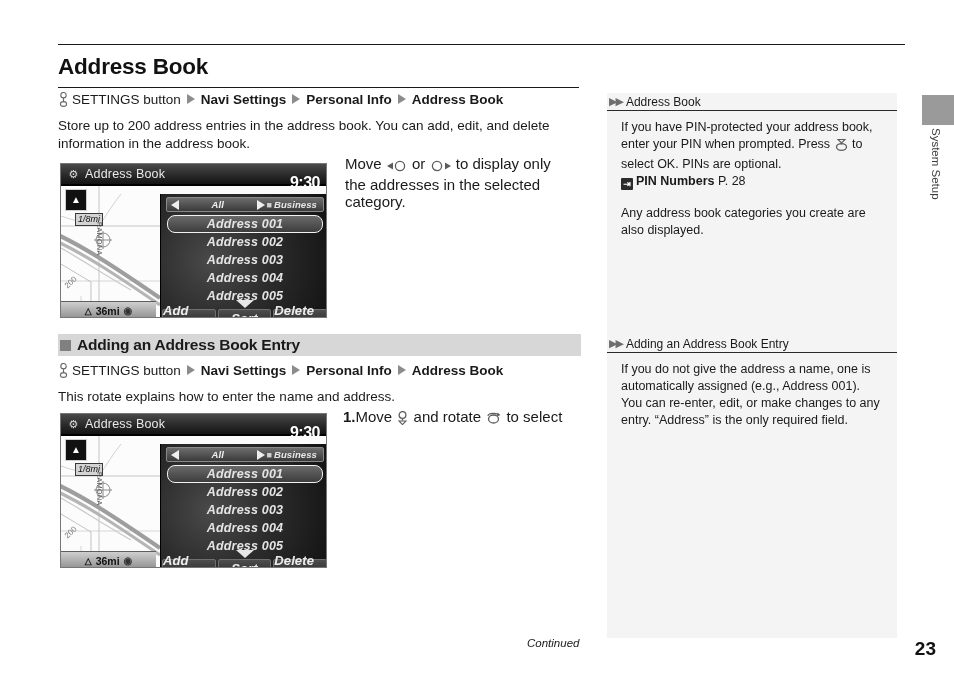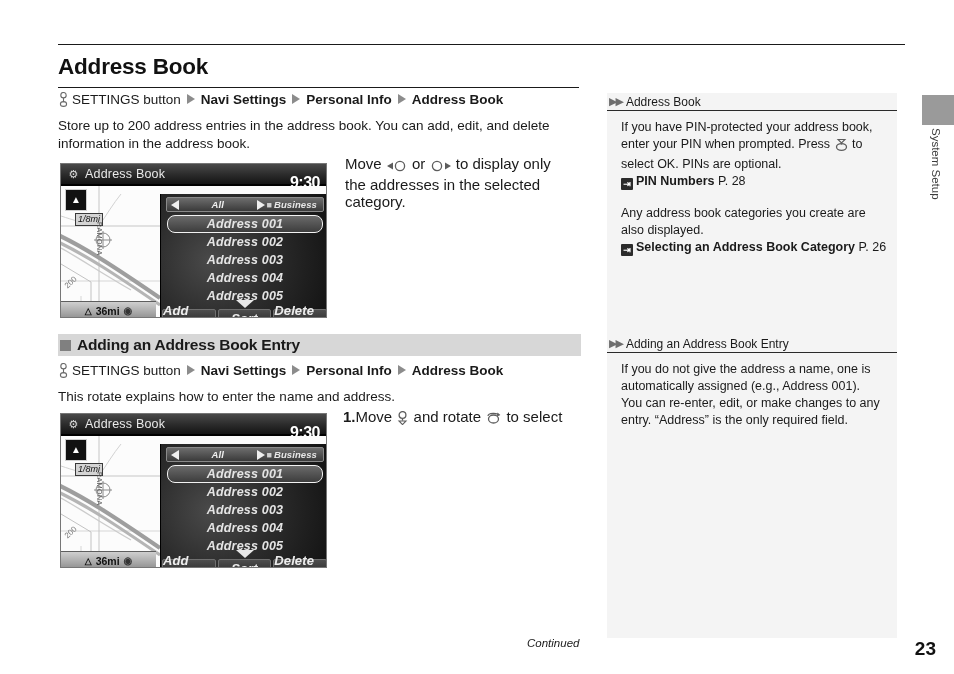--- a/index.html
+++ b/index.html
@@ -457,24 +457,20 @@
               <path d="M7.5 5 L7.5 6.6" stroke="#5d5d5d" stroke-width="1.2"></path>
               <ellipse cx="7.5" cy="9" rx="5" ry="3.3" fill="none" stroke="#5d5d5d" stroke-width="1.3"></ellipse>
             </svg></span><span> to select OK. PINs are optional.</span>
         </p>
         <div class="sb-ref">
           <span class="refico">⇥</span><span class="reftxt">PIN Numbers</span>
           <span class="refpg">P. 28</span>
         </div>
         <div class="gap"></div>
         <p>Any address book categories you create are also displayed.</p>
-        <div class="sb-ref">
-          <span class="refico">⇥</span><span class="reftxt">Selecting an Address Book Category</span>
-          <span class="refpg">P. 26</span>
-        </div>
       </div>
     </div>
 
     <div id="sb-section-2">
       <div class="sb-head">
         <span class="dbl">▶▶</span>
         <span class="lbl">Adding an Address Book Entry</span>
       </div>
       <div class="sb-body">
         <p>If you do not give the address a name, one is automatically assigned (e.g., Address 001). You can re-enter, edit, or make changes to any entry. “Address” is the only required field.</p>

